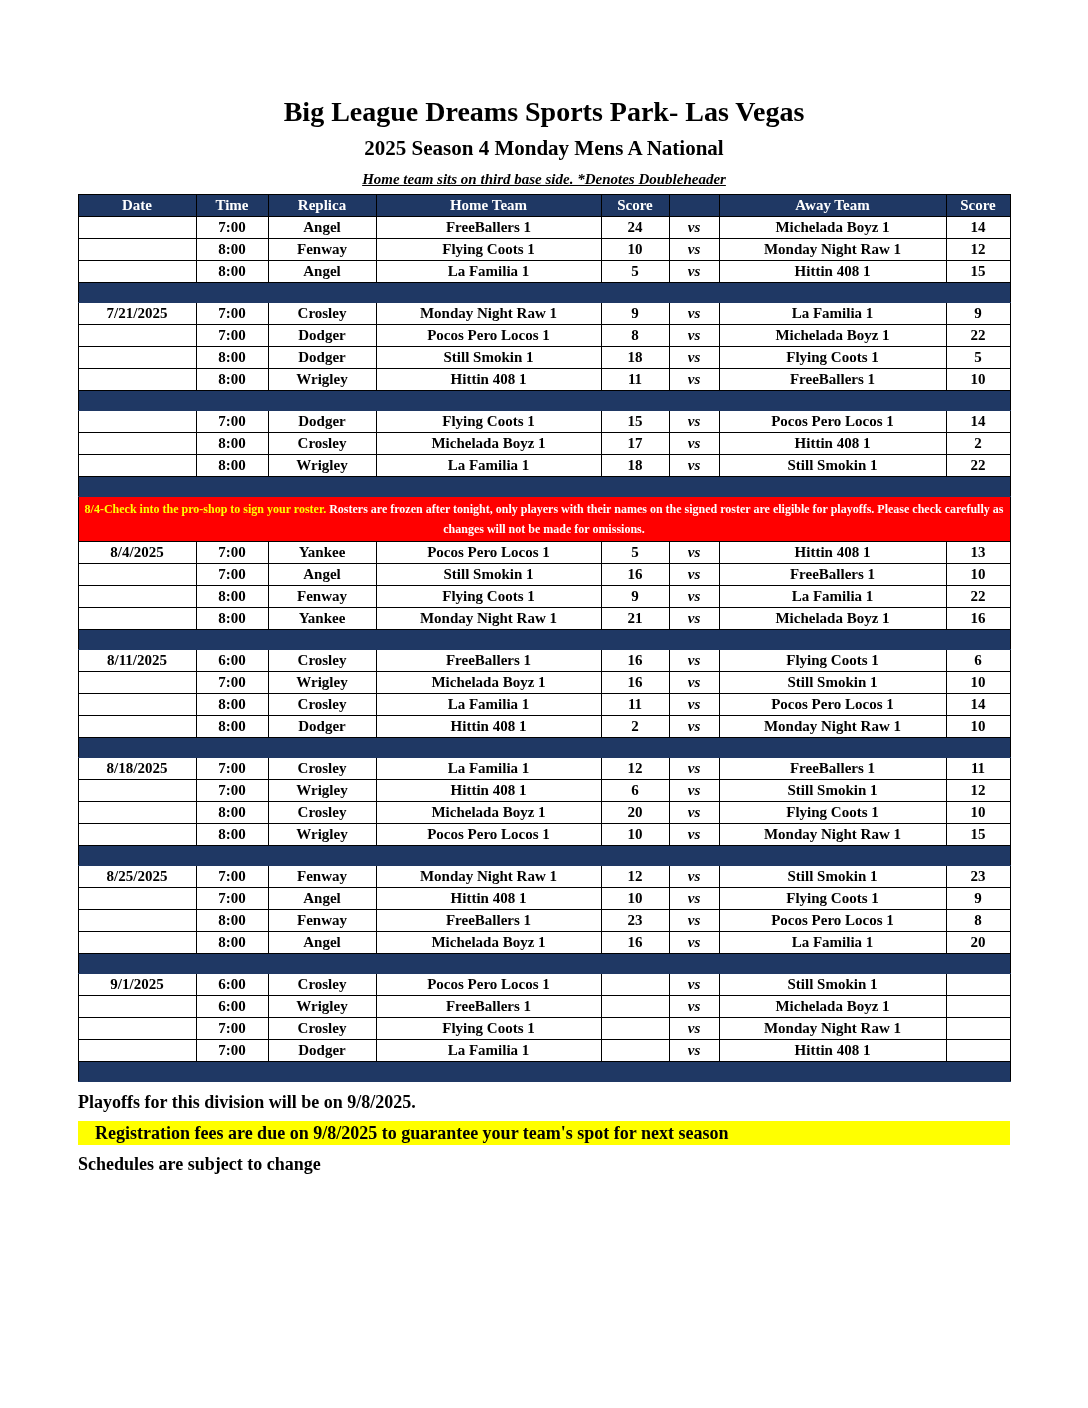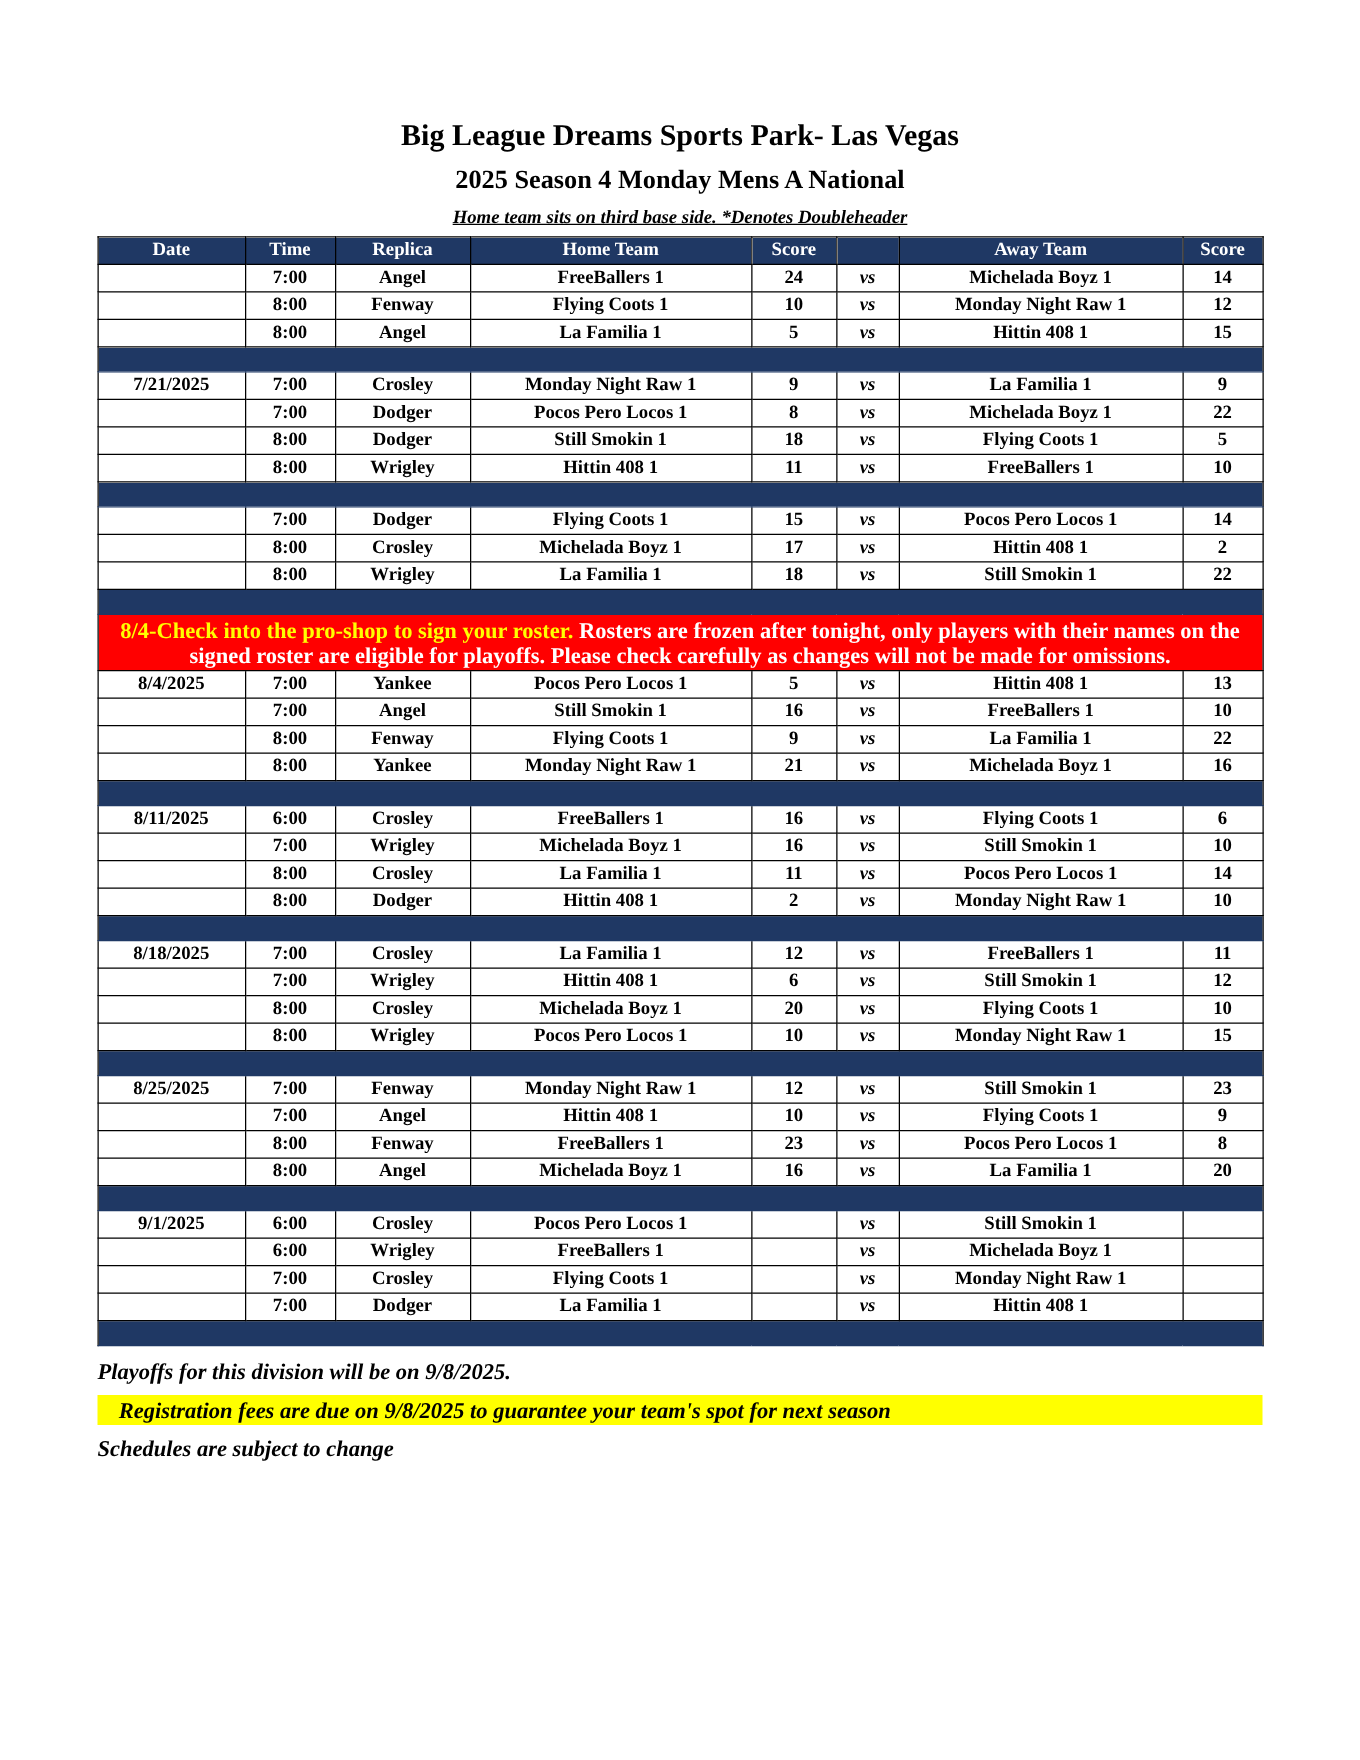--- a/index.html
+++ b/index.html
@@ -10,21 +10,21 @@
   }
   .page {
     width: 1088px;
     min-height: 1408px;
     box-sizing: border-box;
     padding-top: 96px;
     background: #ffffff;
   }
   .title {
     text-align: center;
-    font-size: 24px;
+    font-size: 28px;
     font-weight: bold;
     margin: 0 0 8px 0;
     color: #000;
   }
   .subtitle {
     text-align: center;
     font-size: 21px;
     font-weight: bold;
     margin: 0 0 10px 0;
     color: #000;
@@ -78,31 +78,30 @@
   }
   td.hl {
     background: var(--highlight-yellow, #ffff00);
   }
   tr.banner-row td {
     background: var(--banner-red, #ff0000);
     color: #ffffff;
     white-space: normal;
     height: auto;
     line-height: 20px;
-    font-size: 18px;
+    font-size: 12px;
     padding: 2px 6px;
     text-align: center;
   }
   tr.banner-row .banner-em {
     color: var(--banner-highlight-text, #ffff00);
   }
   .footer {
     width: 932px;
     margin: 8px auto 4px auto;
-    font-style: italic;
   }
   .footer .fline {
     font-size: 18px;
     font-weight: bold;
     color: #000;
     margin: 0 0 7px 0;
     line-height: 24px;
   }
   .footer .fline.hl-line {
     background: var(--highlight-yellow, #ffff00);

